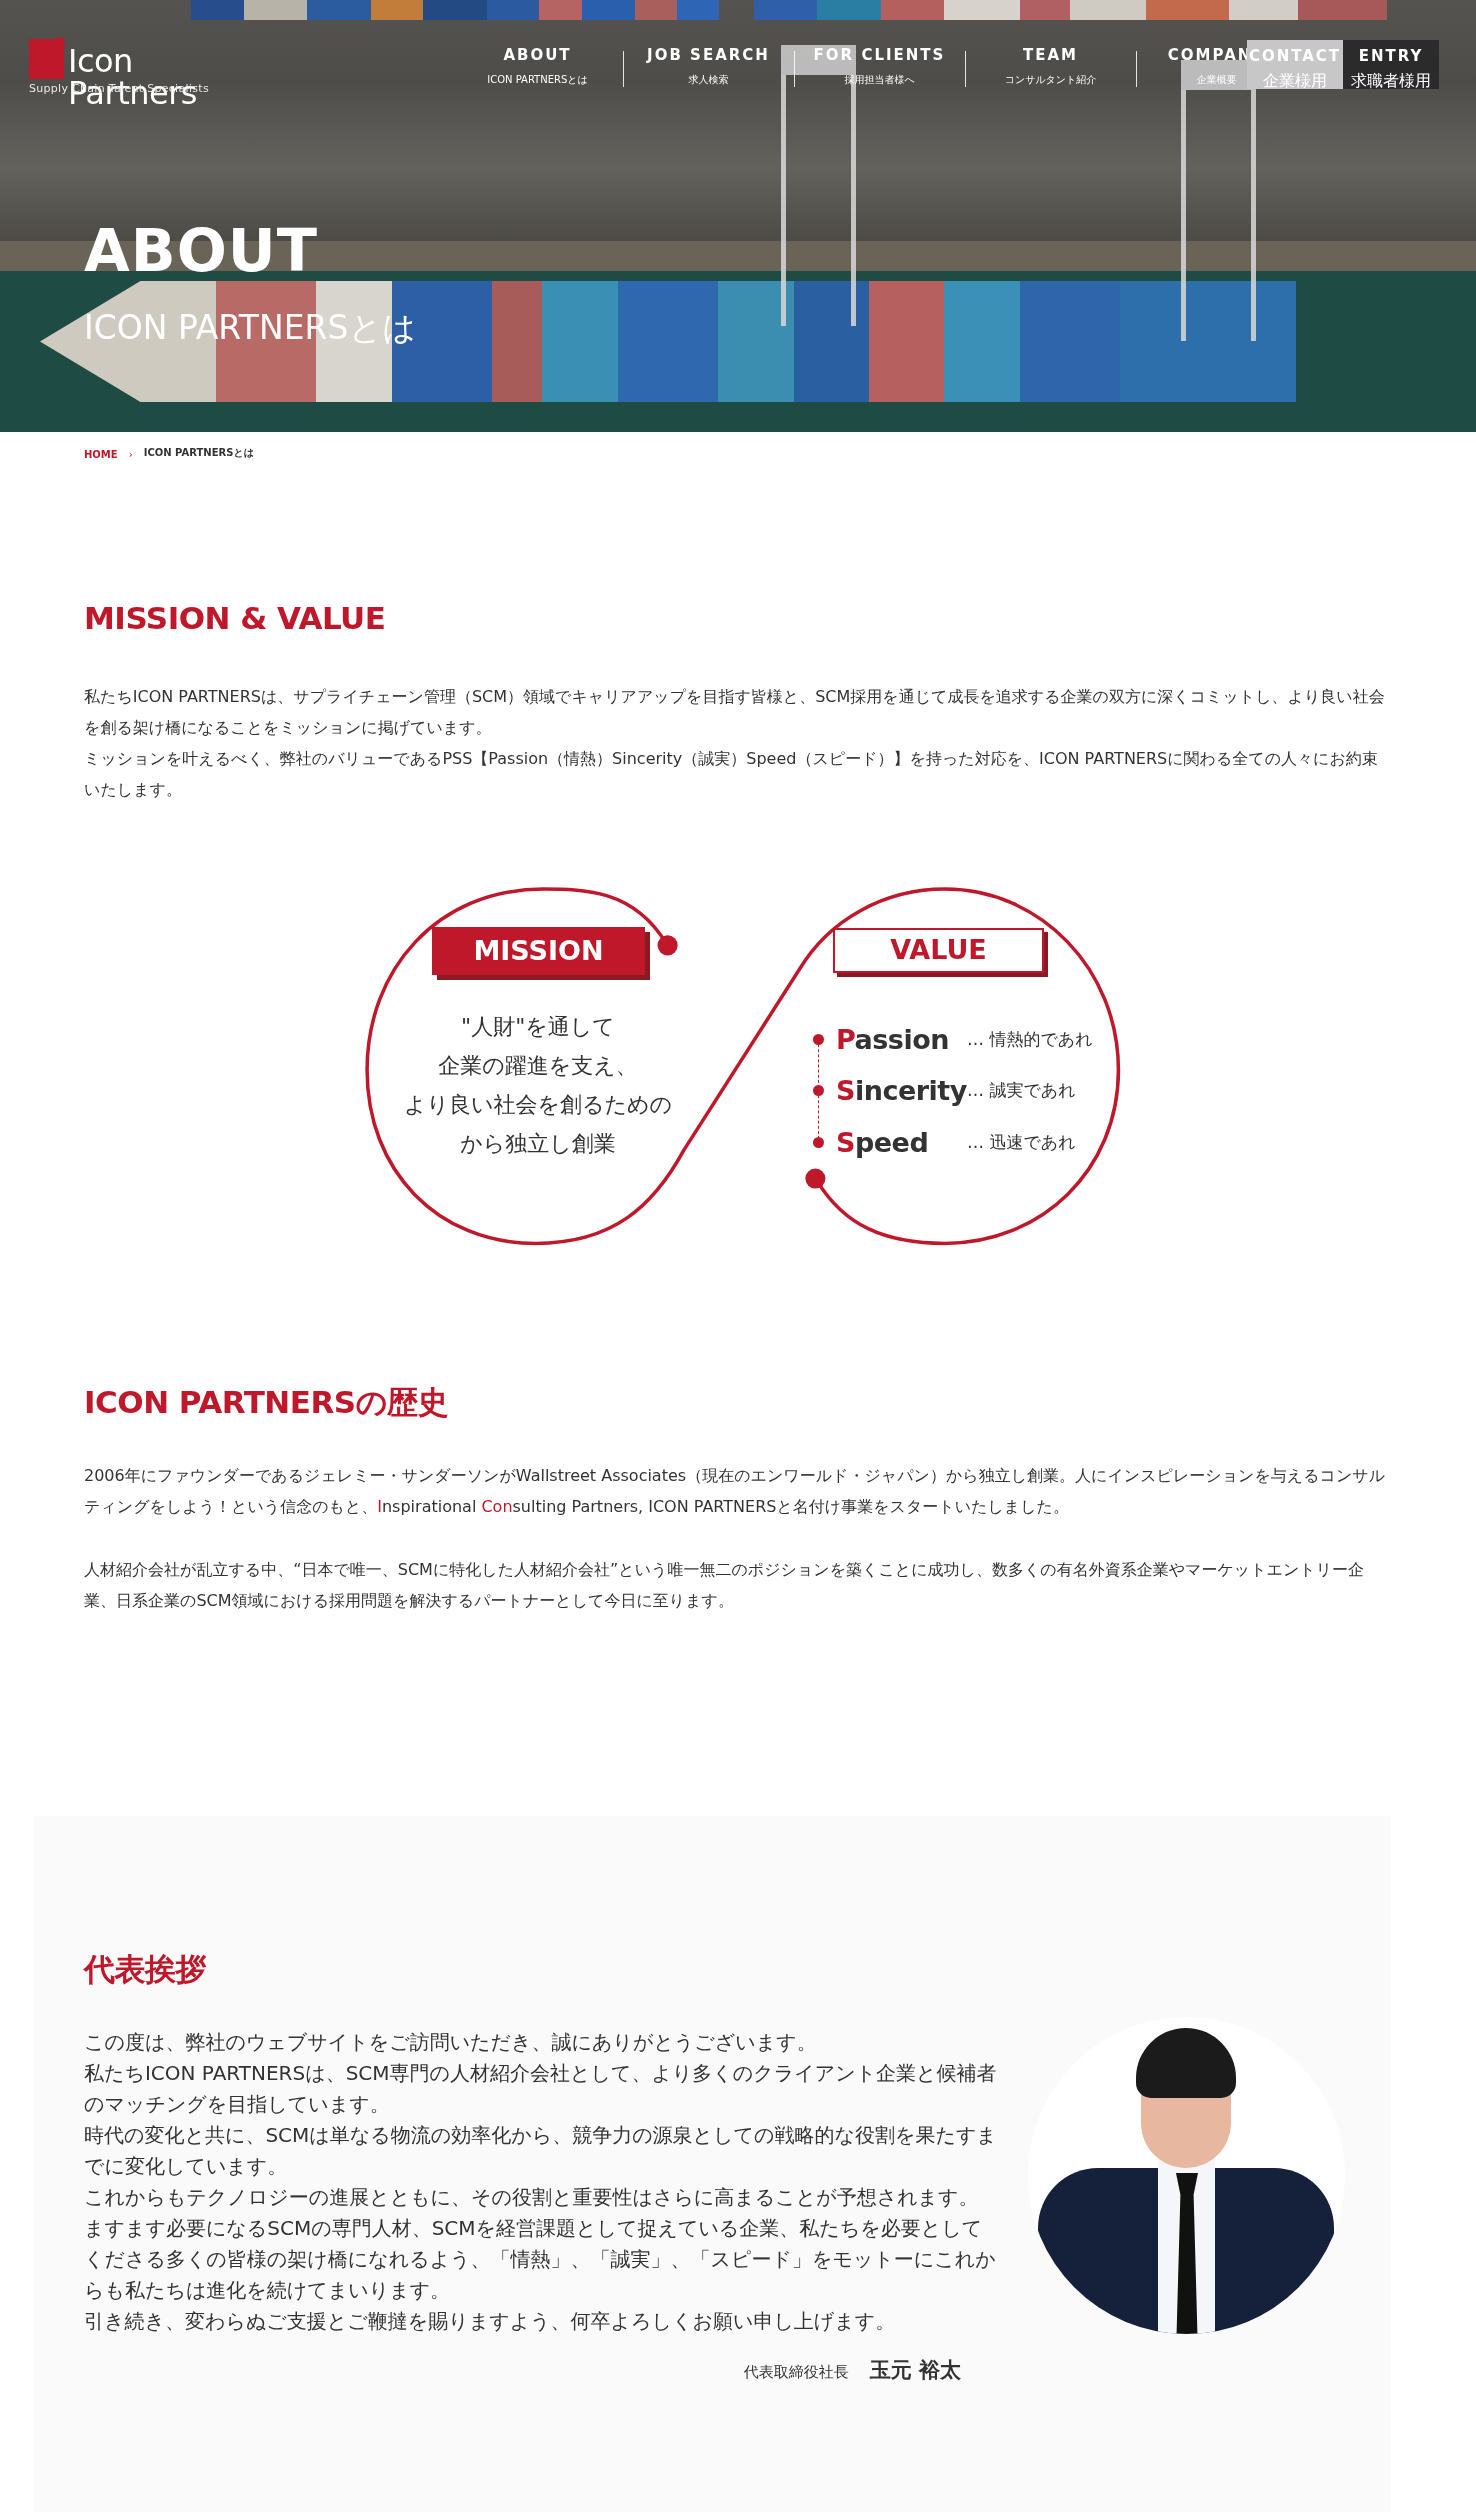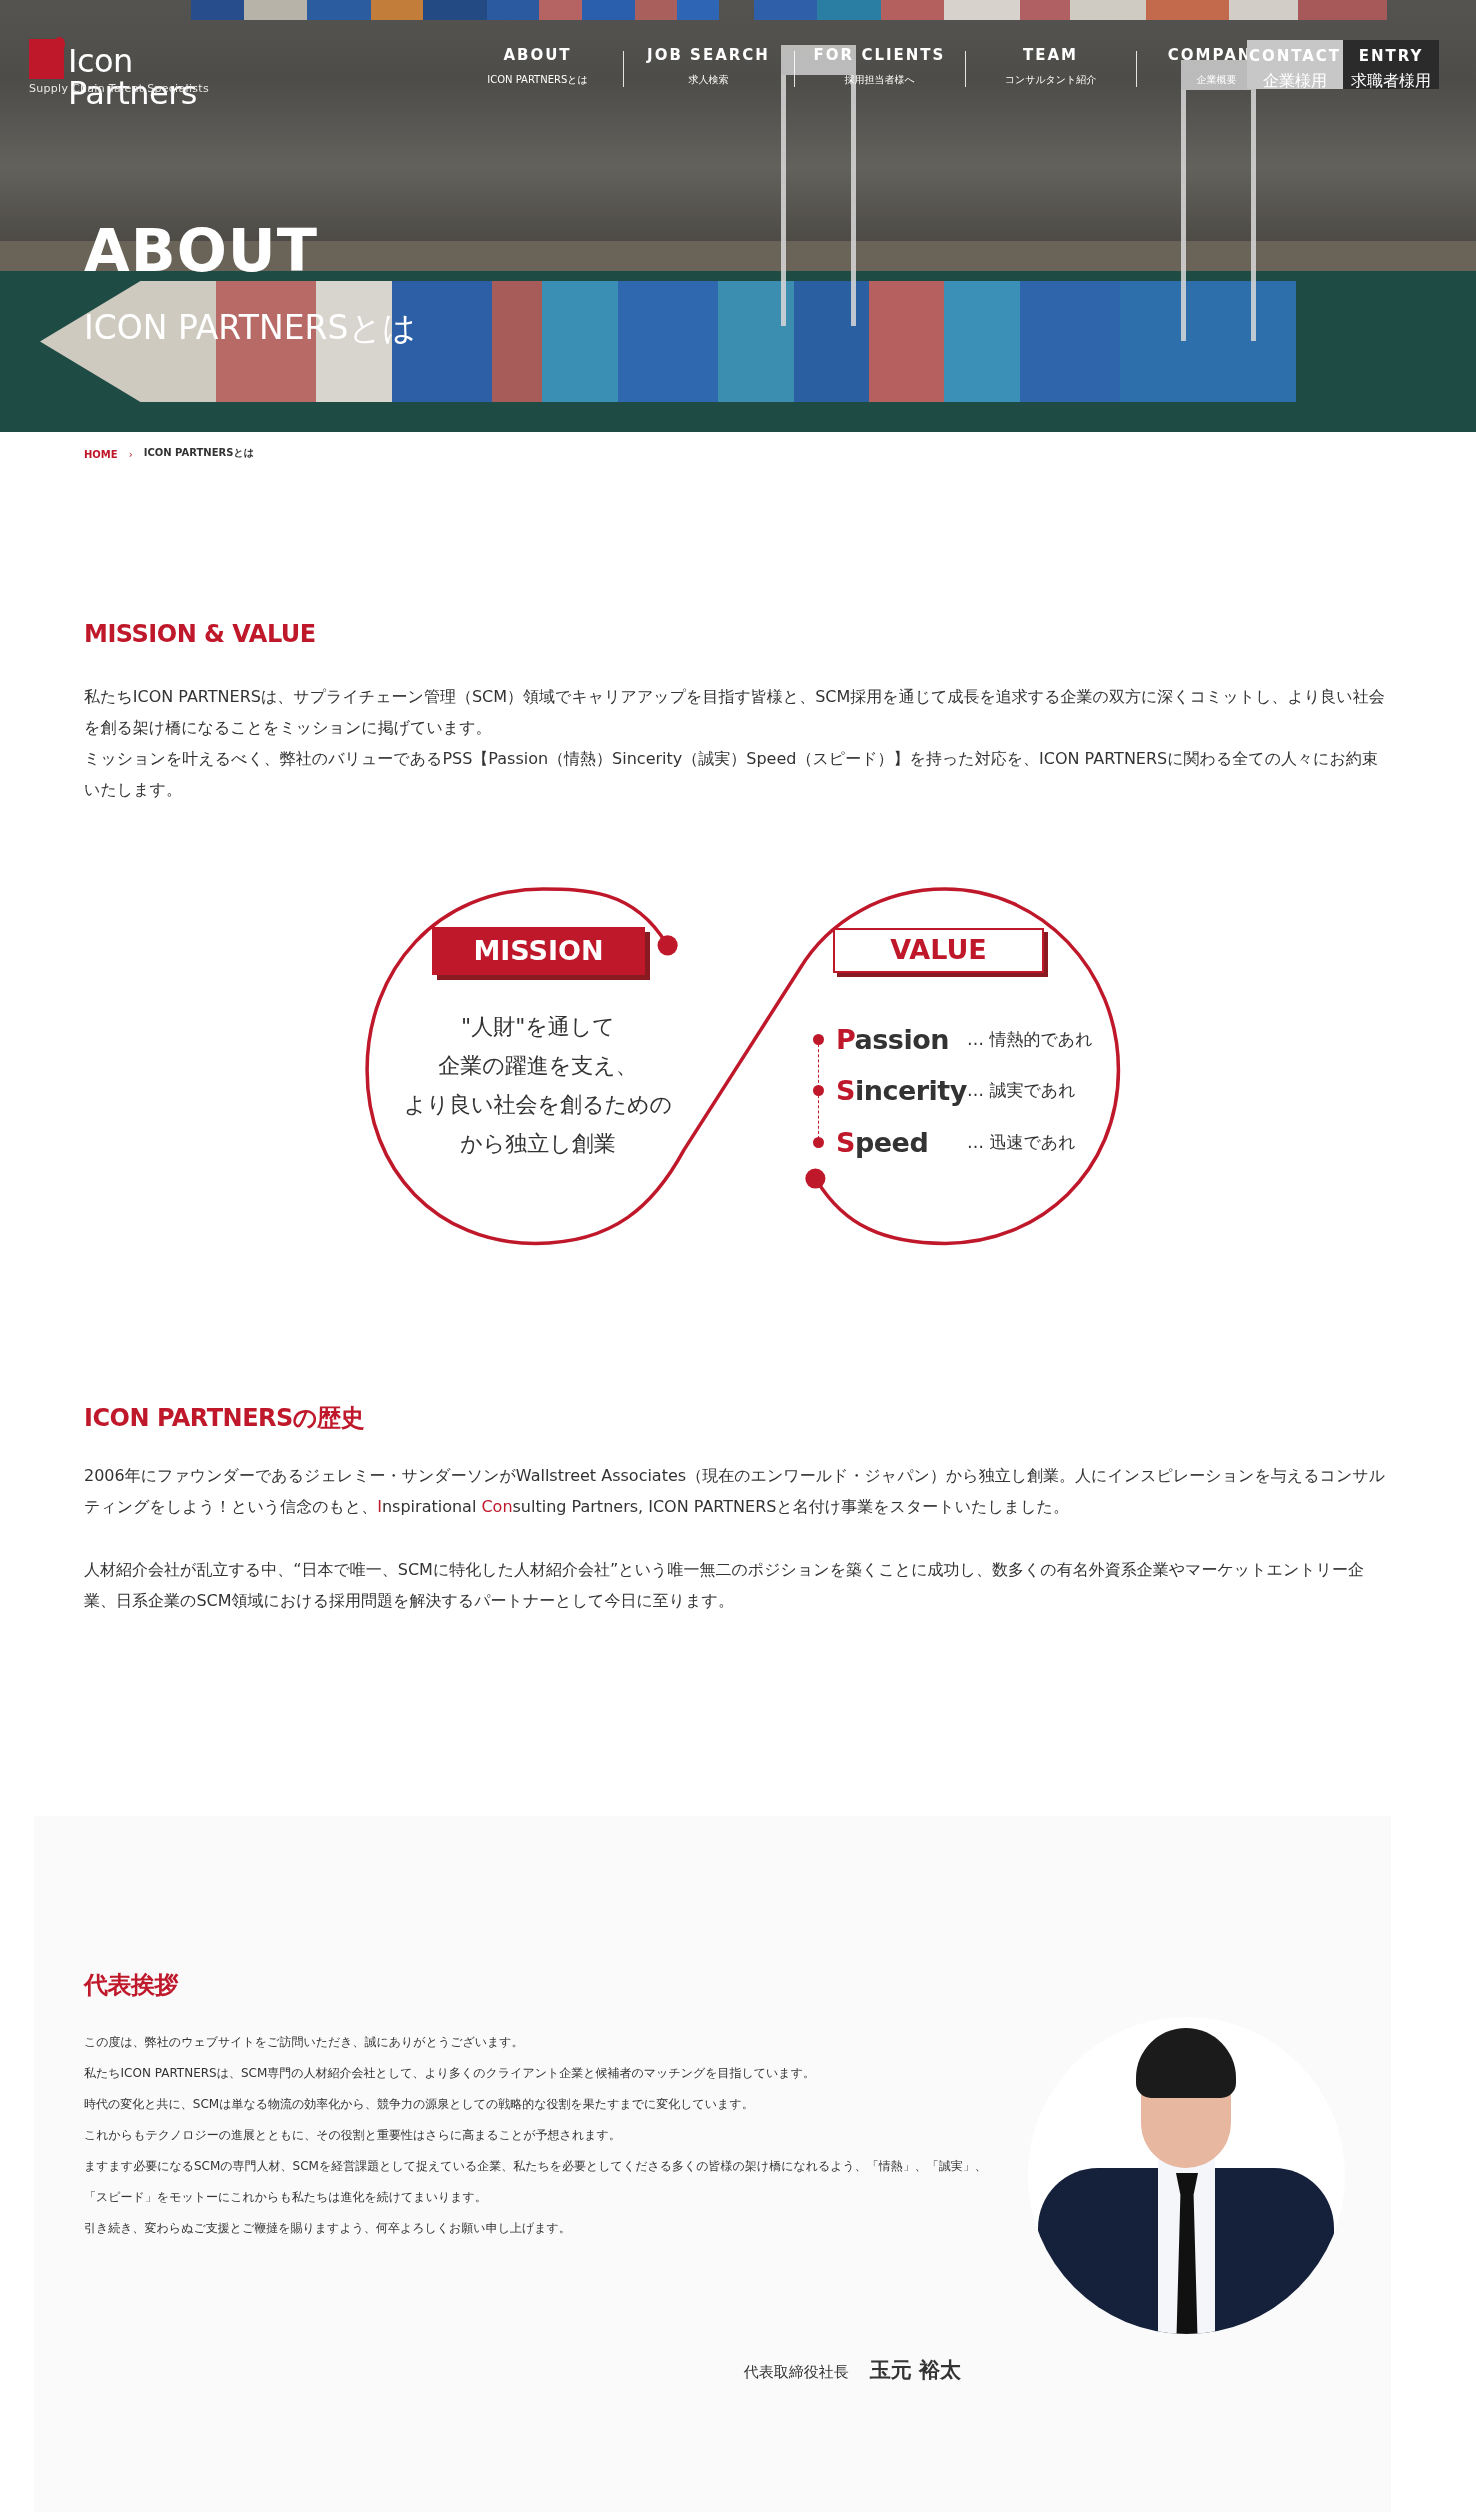--- a/index.html
+++ b/index.html
@@ -39,42 +39,42 @@
   .hero-title { position: absolute; left: 84px; top: 221px; font-family: "DejaVu Sans", sans-serif; font-weight: bold; font-size: 59px; color: #fff; line-height: 1; letter-spacing: 1px; }
   .hero-sub { position: absolute; left: 84px; top: 311px; font-family: "DejaVu Sans", sans-serif; font-size: 33px; color: #fff; line-height: 1; }
 
   
   .breadcrumb { position: absolute; left: 84px; top: 446px; font-size: 10px; display: flex; gap: 11px; align-items: flex-end; font-weight: bold; }
   .breadcrumb .home { color: #c0182b; }
   .breadcrumb .sep { color: #c0182b; font-weight: normal; }
   .breadcrumb .current { color: #333; }
 
   
-  .h2 { position: absolute; left: 84px; font-family: "DejaVu Sans", sans-serif; font-weight: bold; font-size: 24px; color: #c0182b; letter-spacing: -0.5px; line-height: 1; margin-top: 19px; }
+  .h2 { position: absolute; left: 84px; font-family: "DejaVu Sans", sans-serif; font-weight: bold; font-size: 31px; color: #c0182b; letter-spacing: -0.5px; line-height: 1; }
   .para { position: absolute; left: 84px; width: 1306px; font-size: 16px; line-height: 31px; color: #333; }
   .para p { margin: 0; }
   .red { color: #c0182b; }
 
   
   .diagram { position: absolute; left: 352px; top: 879px; width: 779px; height: 377px; }
   .diagram svg { position: absolute; left: 0; top: 0; }
   .mission-label { position: absolute; left: 80px; top: 48px; width: 213px; height: 48px; background: #c0182b; color: #fff; font-size: 27px; font-weight: bold; text-align: center; line-height: 48px; box-shadow: 5px 5px 0 #8a1a22; }
   .value-label { position: absolute; left: 481px; top: 49px; width: 211px; height: 45px; background: #fff; border: 2.5px solid #c0182b; color: #c0182b; font-size: 27px; font-weight: bold; text-align: center; line-height: 40px; box-shadow: 4px 4px 0 #8a1a22; }
   .mission-text { position: absolute; left: 48px; top: 128px; width: 276px; text-align: center; font-size: 22px; line-height: 39px; color: #333; }
   .value-list { position: absolute; left: 457px; top: 135px; width: 322px; }
   .value-row { position: relative; display: flex; align-items: center; height: 50px; margin-bottom: 1.5px; }
   .value-row .dot { width: 11px; height: 11px; border-radius: 50%; background: #c0182b; margin-left: 4px; margin-right: 12px; flex: none; }
   .value-row .word { width: 131px; font-size: 27px; font-weight: bold; color: #333; letter-spacing: -0.5px; }
   .value-row .word .init { color: #c0182b; }
   .value-row .desc { font-size: 17px; color: #333; }
   .value-list .dash { position: absolute; left: 9px; top: 25px; height: 100px; border-left: 1.5px dashed #c0182b; }
 
   
   .greeting { position: absolute; left: 34px; top: 1816px; width: 1357px; height: 708px; background: #fafafa; }
-  .greet-text { position: absolute; left: 50px; top: 211px; width: 914px; font-size: 12px; line-height: 31px; color: #333; }
+  .greet-text { position: absolute; left: 50px; top: 211px; width: 914px; font-size: 20px; line-height: 31px; color: #333; }
   .sign { position: absolute; right: 430px; top: 540px; display: flex; align-items: baseline; gap: 21px; }
   .sign .role { font-size: 15px; color: #333; }
   .sign .pname { font-size: 21px; font-weight: bold; color: #333; }
   .portrait { position: absolute; left: 994px; top: 201px; width: 317px; height: 317px; border-radius: 50%; background: #ffffff; overflow: hidden; }
   .portrait .hair { position: absolute; left: 108px; top: 11px; width: 100px; height: 70px; background: #1b1b1b; border-radius: 50px 50px 15px 15px; }
   .portrait .face { position: absolute; left: 113px; top: 35px; width: 90px; height: 116px; background: #e7b7a0; border-radius: 40px 40px 50px 50px; }
   .portrait .suit { position: absolute; left: 10px; top: 151px; width: 296px; height: 201px; background: #15213b; border-radius: 60px 60px 0 0; }
   .portrait .shirt { position: absolute; left: 130px; top: 140px; width: 57px; height: 201px; background: #f4f6f9; clip-path: polygon(0 0, 100% 0, 100% 100%, 0 100%); }
   .portrait .tie { position: absolute; left: 148px; top: 156px; width: 22px; height: 181px; background: #111; clip-path: polygon(0 0, 100% 0, 80% 12%, 100% 100%, 0 100%, 20% 12%); }
 </style>

